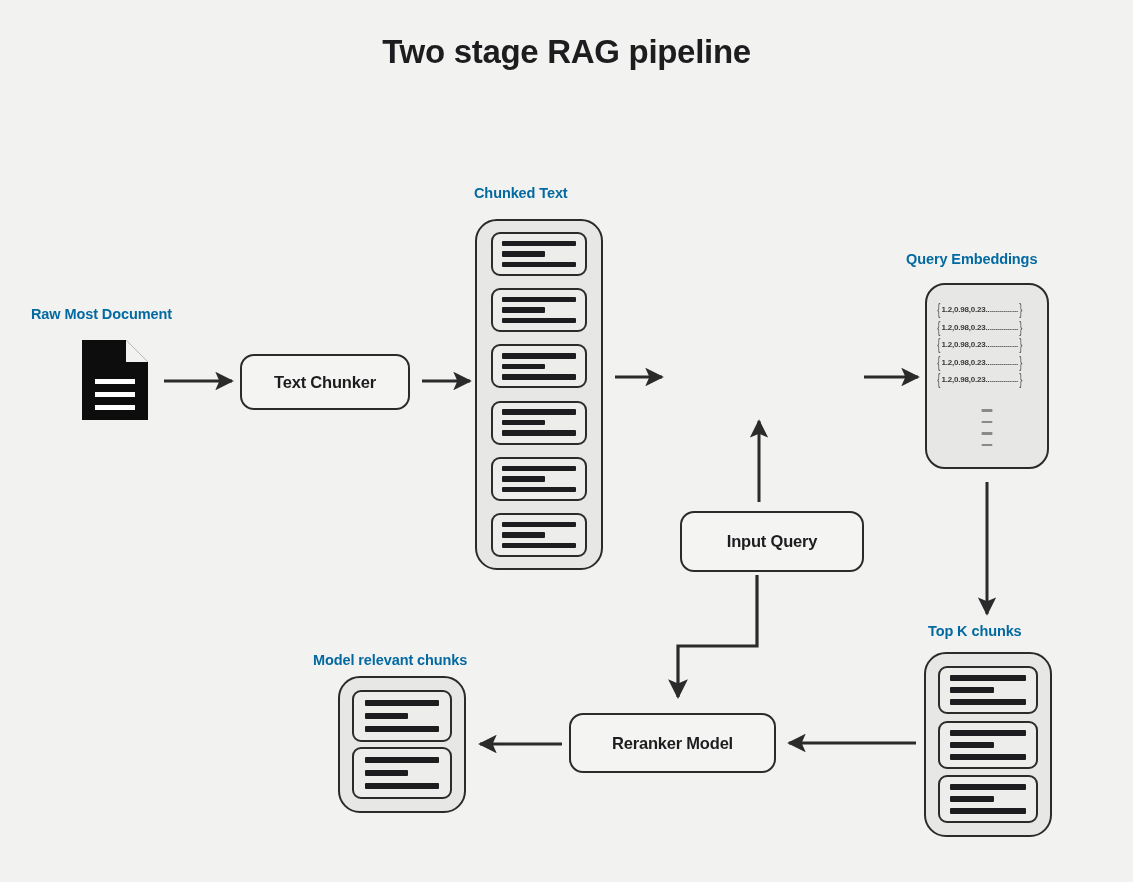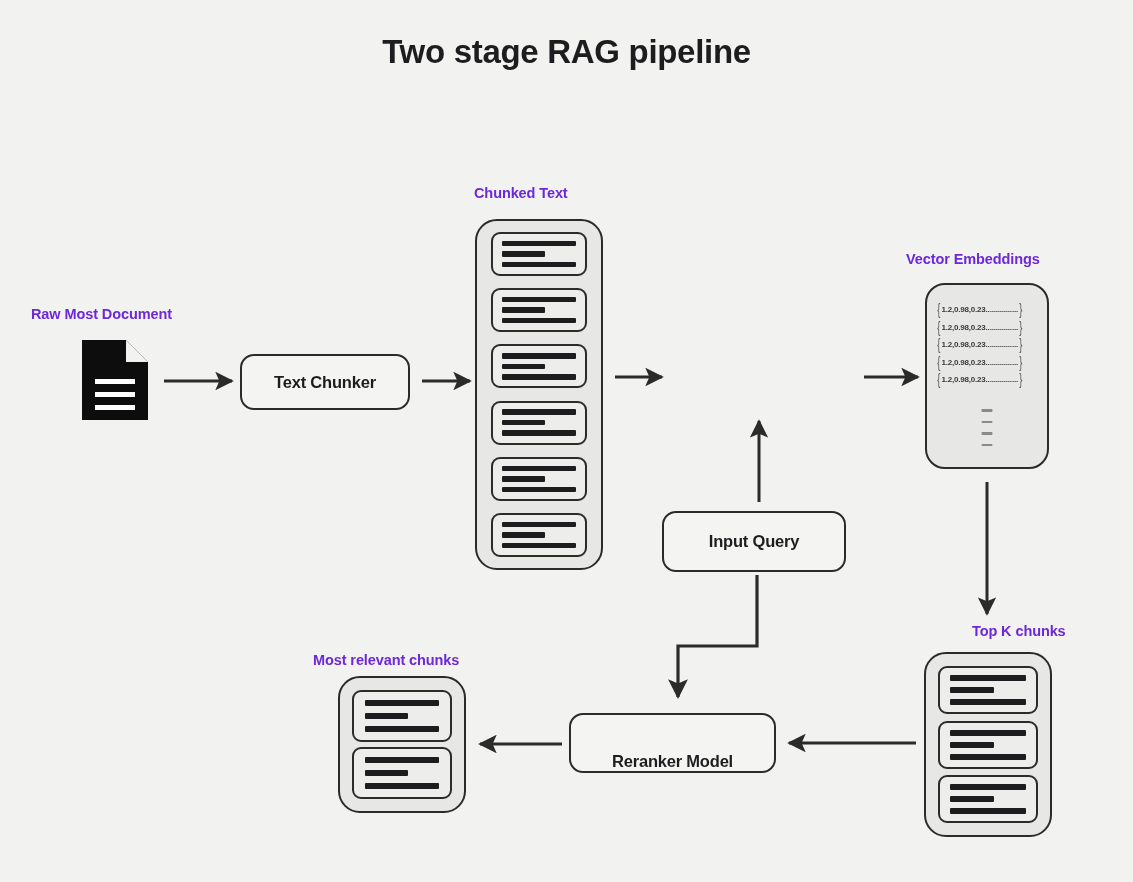--- a/index.html
+++ b/index.html
@@ -41,21 +41,21 @@
     font-weight: bold;
     letter-spacing: -0.3px;
     color: #1d1d1f;
   }
 
   
   .caption {
     position: absolute;
     font-size: 14.5px;
     font-weight: bold;
-    color: #6d28d9;
+    color: #0369a1;
     white-space: nowrap;
     letter-spacing: -0.1px;
   }
 
   
   .node {
     position: absolute;
     box-sizing: border-box;
     border: 2.4px solid #2b2b2b;
     border-radius: 14px;
@@ -152,44 +152,44 @@
 </style>
 </head>
 <body>
 
 <div id="stage">
 
   <div class="page-title">Two stage RAG pipeline</div>
 
   <div class="caption" style="left:31px; top:306px;">Raw Most Document</div>
   <div class="caption" style="left:474px; top:185px;">Chunked Text</div>
-  <div class="caption" style="left:906px; top:251px;">Vector Embeddings</div>
-  <div class="caption" style="left:972px; top:623px;">Top K chunks</div>
-  <div class="caption" style="left:313px; top:652px;">Most relevant chunks</div>
+  <div class="caption" style="left:906px; top:251px;">Query Embeddings</div>
+  <div class="caption" style="left:928px; top:623px;">Top K chunks</div>
+  <div class="caption" style="left:313px; top:652px;">Model relevant chunks</div>
 
   <div class="doc-icon" style="left:82px; top:340px; width:66px; height:80px;">
     <svg width="66" height="80" viewBox="0 0 66 80">
       <path d="M0 0 H44 L66 22 V80 H0 Z" fill="#0d0d0d"></path>
       <path d="M44 0 L66 22 H44 Z" fill="#f2f2f0"></path>
       <rect x="13" y="39" width="40" height="5" fill="#ffffff"></rect>
       <rect x="13" y="52" width="40" height="5" fill="#ffffff"></rect>
       <rect x="13" y="65" width="40" height="5" fill="#ffffff"></rect>
     </svg>
   </div>
 
   <div class="node" style="left:240px; top:354px; width:170px; height:56px;">
     <span>Text Chunker</span>
   </div>
 
 
-  <div class="node" style="left:662px; top:511px; width:184px; height:61px;">
+  <div class="node" style="left:680px; top:511px; width:184px; height:61px;">
     <span>Input Query</span>
   </div>
 
-  <div class="node" style="left:569px; top:713px; width:207px; height:60px;align-items:flex-end;">
+  <div class="node" style="left:569px; top:713px; width:207px; height:60px;">
     <span>Reranker Model</span>
   </div>
 
   <div class="stack" id="stack-chunked" style="left:475px; top:219px; width:128px; height:351px; padding:11px 0;">
     <div class="chunk" style="width: 96px; height: 44px; padding: 0px 9px;">
         <div class="bar" style="width: 100%; height: 5.5px; margin-bottom: 5px;"></div>
         <div class="bar" style="width: 58%; height: 5.5px; margin-bottom: 5px;"></div>
         <div class="bar" style="width: 100%; height: 5.5px;"></div>
       </div>
     <div class="chunk" style="width: 96px; height: 44px; padding: 0px 9px;">

